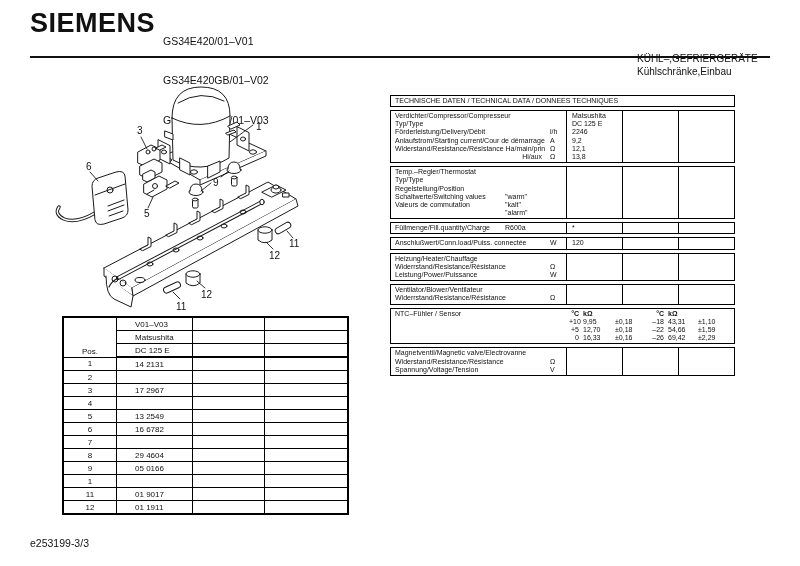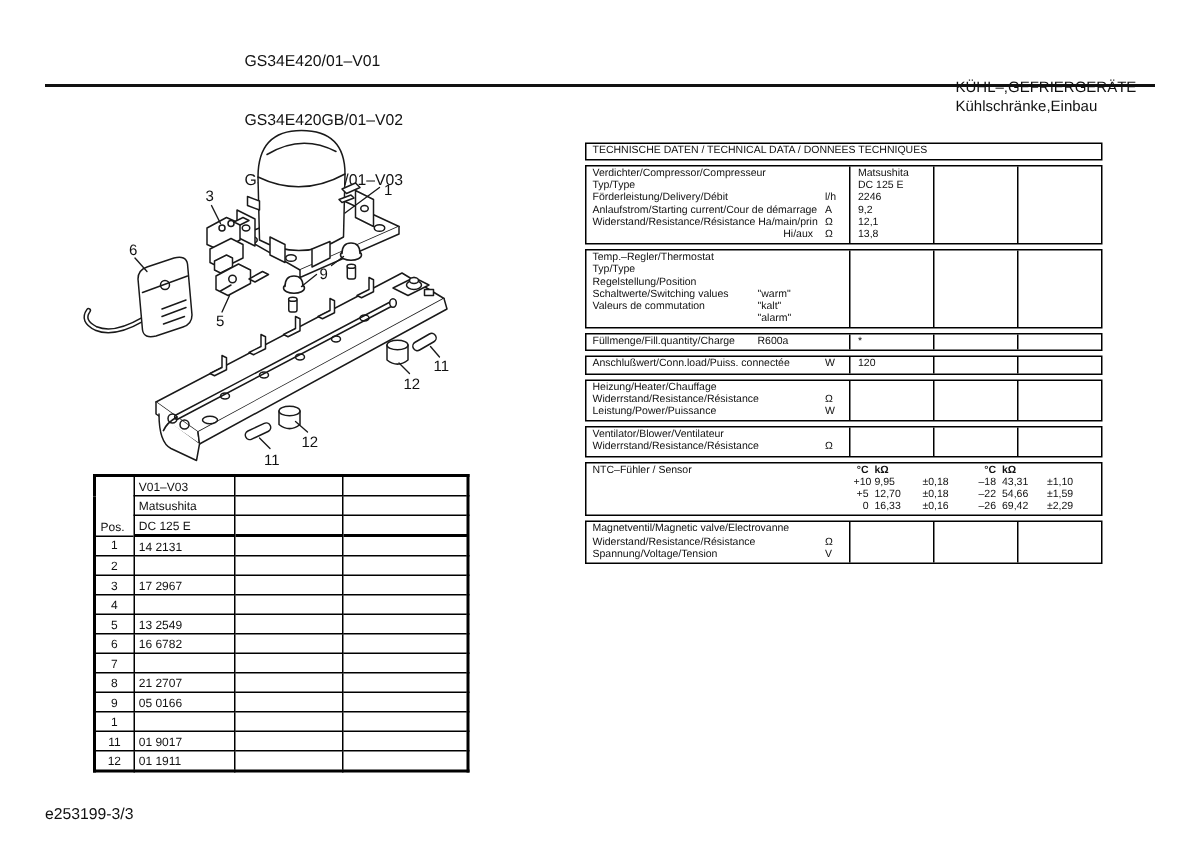--- a/index.html
+++ b/index.html
@@ -29,31 +29,32 @@
   .lrow .unit{width:14px;text-align:left;}
   .vcol{width:56px;box-sizing:border-box;border-left:1.5px solid #000;padding:1px 2px 1px 5px;}
   .vrow{height:8.2px;line-height:8.2px;white-space:nowrap;}
   .ntc{flex:1;box-sizing:border-box;padding:1px 0 1px 3px;display:grid;
        grid-template-columns:14px 32px 36px 17px 30px 33px;grid-auto-rows:8.2px;
        line-height:8.2px;white-space:nowrap;}
   .ntc .ra{text-align:right;padding-right:4px;}
   .ntc .hd{font-weight:bold;}
   
   .pt{position:absolute;left:62px;top:316px;border-collapse:collapse;table-layout:fixed;}
-  .pt td{border:1px solid #000;height:12px;font-size:8px;padding:0 3px;white-space:nowrap;overflow:hidden;}
+  .pt td{border:1px solid #000;height:12px;font-size:8px;padding:0 18px;white-space:nowrap;overflow:hidden;}
   .pt{border:2px solid #000;}
   .pt td.pos{vertical-align:bottom;text-align:left;padding-bottom:1px;}
   .pt tr.hdr-last td{border-bottom:2px solid #000;}
   .pt td.pnum{text-align:center;padding:0;}
 </style>
 </head>
 <body>
 
 <div class="page">
 
+  <div class="brand">SIEMENS</div>
   <div class="models">
     <div>GS34E420/01–V01</div>
     <div>GS34E420GB/01–V02</div>
     <div>GS34E421GB/01–V03</div>
   </div>
   <div class="cat">
     <div>KÜHL–,GEFRIERGERÄTE</div>
     <div>Kühlschränke,Einbau</div>
   </div>
   <div class="hrule"></div>
@@ -442,21 +443,21 @@
           <td></td>
         </tr>
     <tr>
           <td class="pnum">7</td>
           <td></td>
           <td></td>
           <td></td>
         </tr>
     <tr>
           <td class="pnum">8</td>
-          <td>21 2707</td>
+          <td>29 4604</td>
           <td></td>
           <td></td>
         </tr>
     <tr>
           <td class="pnum">9</td>
           <td>05 0166</td>
           <td></td>
           <td></td>
         </tr>
     <tr>

